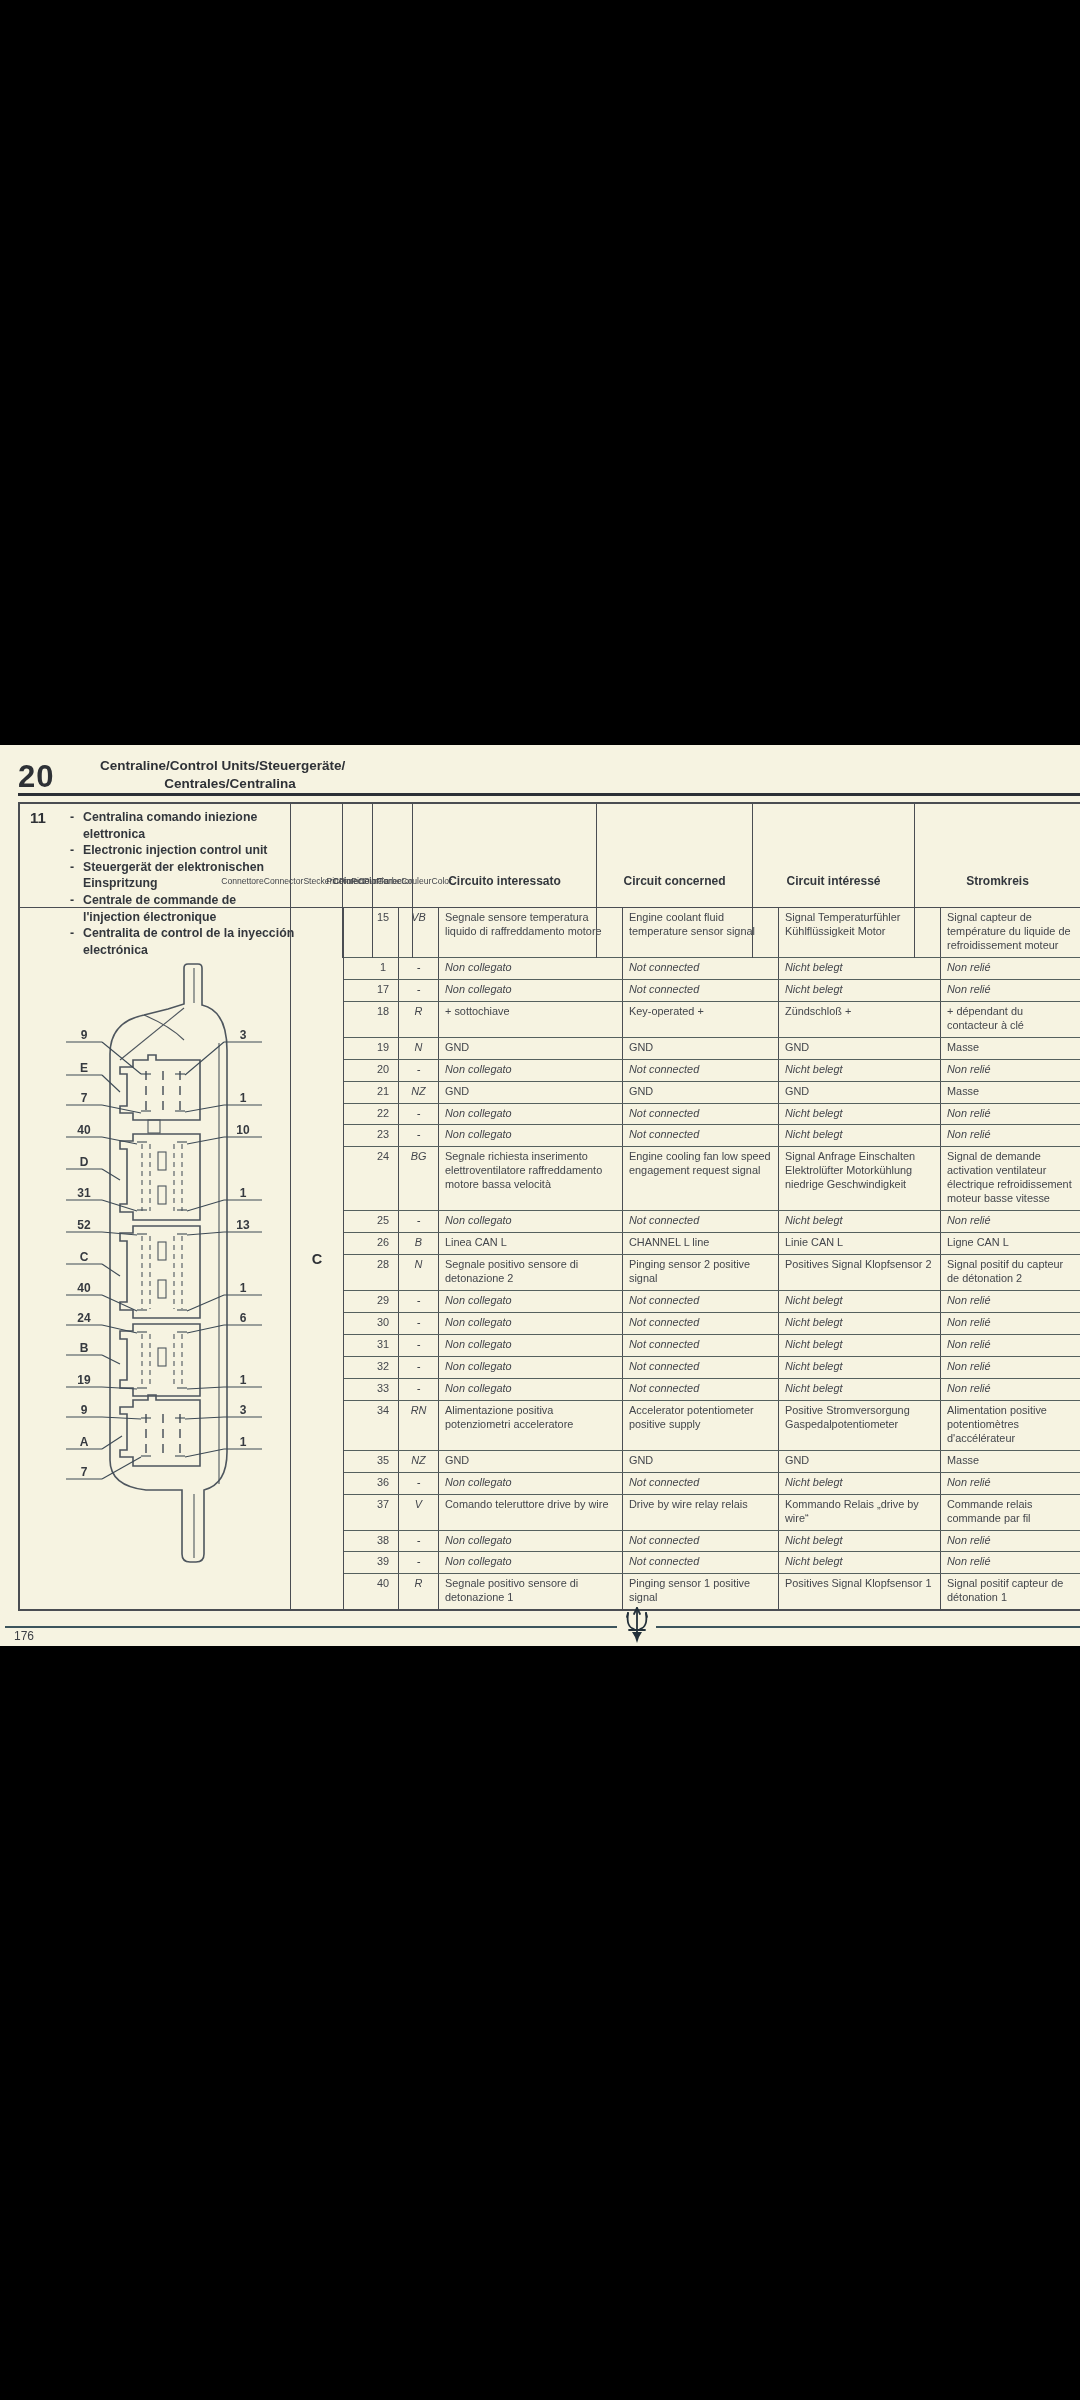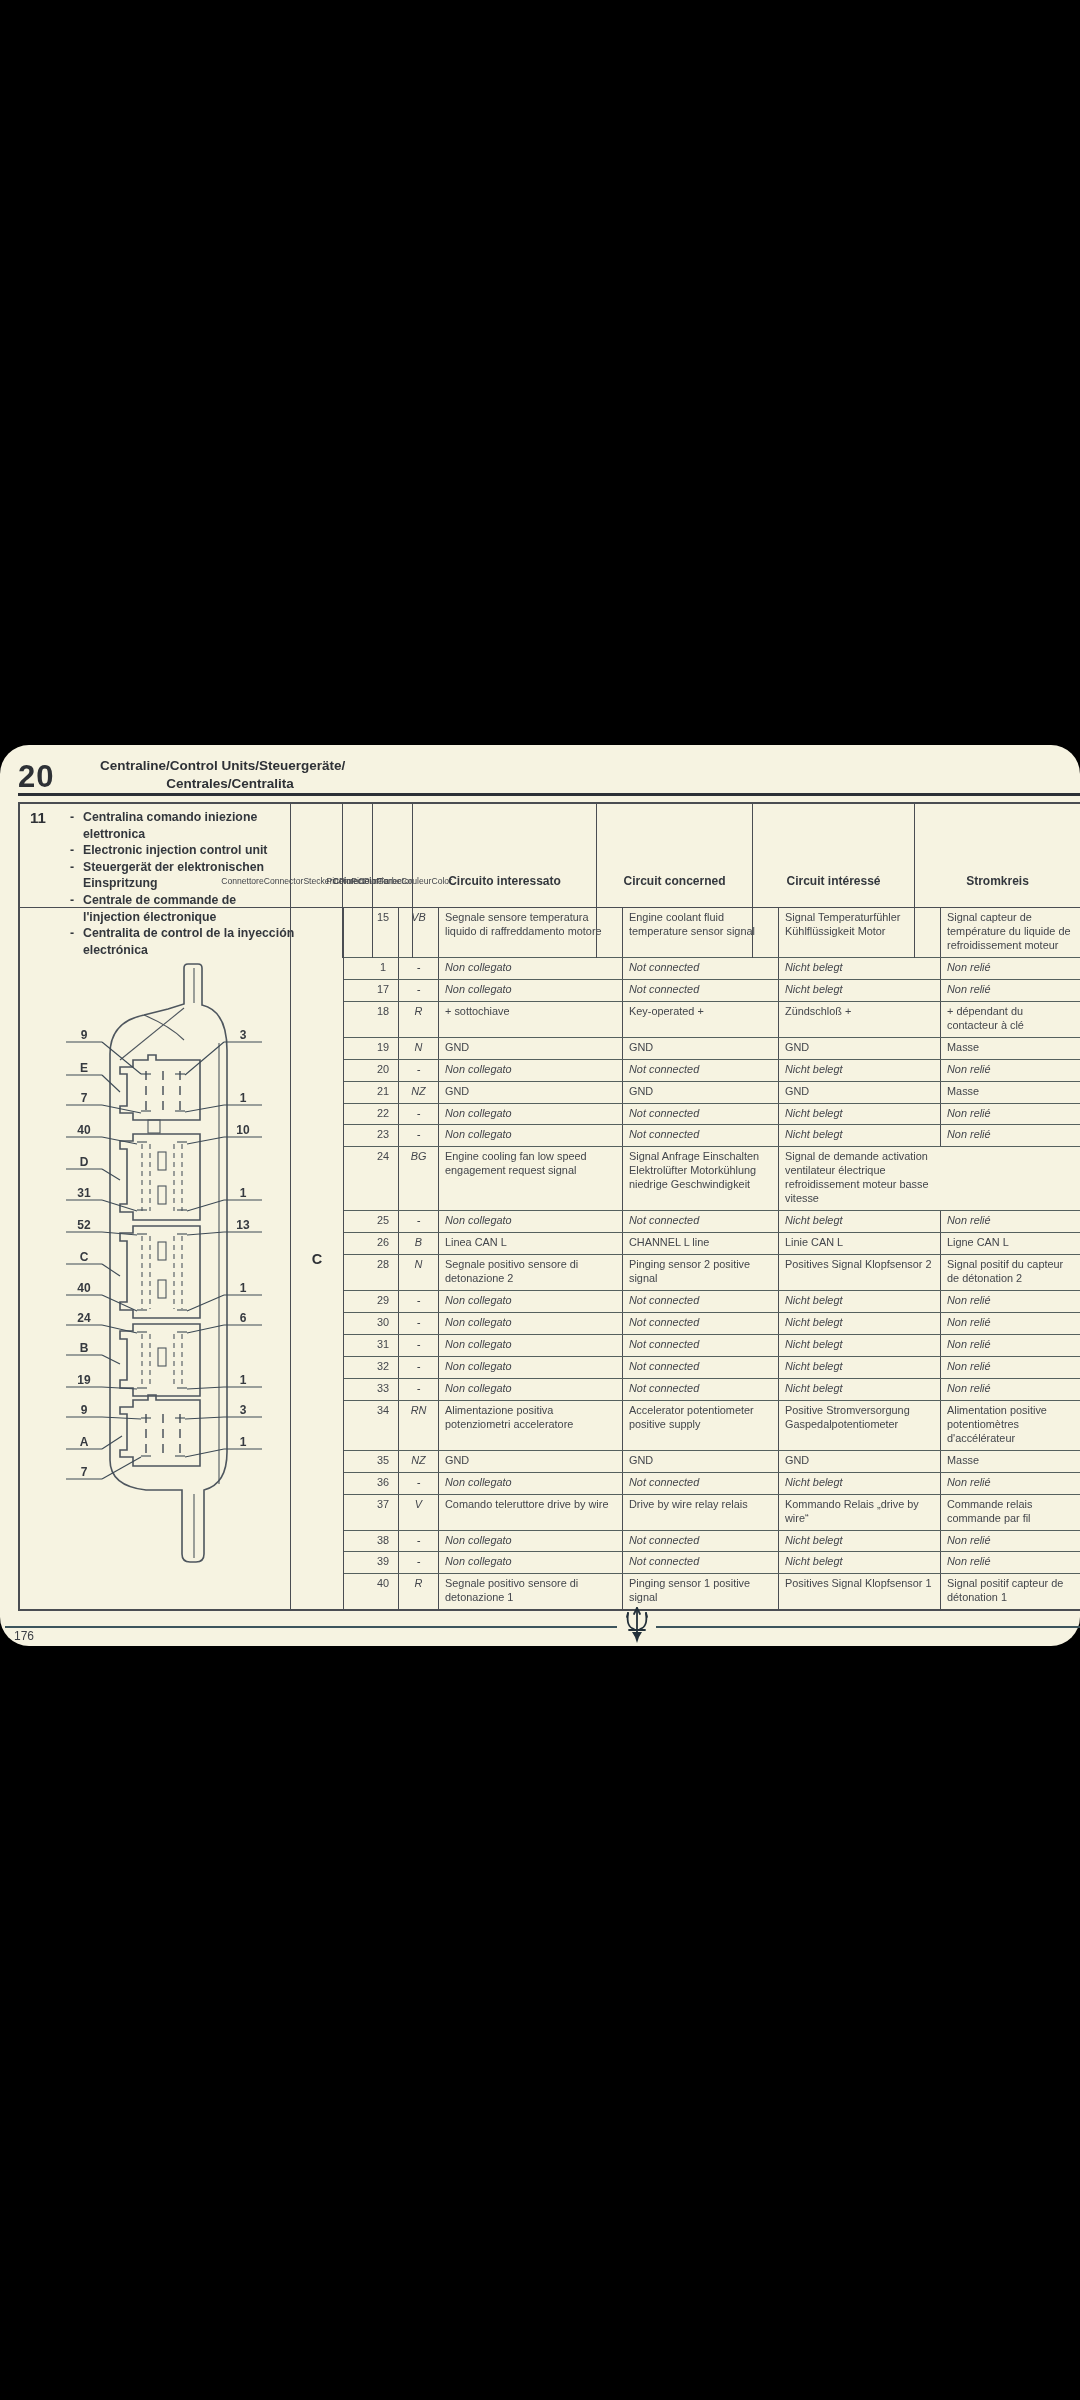--- a/index.html
+++ b/index.html
@@ -1,18 +1,18 @@
 <!DOCTYPE html>
 <html><head>
 <meta charset="utf-8">
 <style>
   html,body{margin:0;padding:0;background:#000;}
   .screen{position:relative;width:1080px;height:2400px;background:#000;overflow:hidden;
           font-family:"Liberation Sans","DejaVu Sans",sans-serif;}
-  .page{position:absolute;left:0;top:745px;width:1080px;height:901px;background:#f6f3e1;color:#43464c;border-radius:29px;}
+  .page{position:absolute;left:0;top:745px;width:1080px;height:901px;background:#f6f3e1;color:#43464c;}
 
   
   .chapter{position:absolute;left:18px;top:10px;}
   .chapter-num{position:absolute;left:0;top:4px;font-size:31px;font-weight:700;color:#2e3136;letter-spacing:1px;}
   .chapter-title{position:absolute;left:82px;top:2px;width:330px;font-size:13.5px;font-weight:700;color:#2e3136;line-height:1.32;}
   .chapter-title .t2{text-align:center;width:260px;}
   .header-rule{position:absolute;left:18px;top:48px;width:1062px;height:3px;background:#2c3036;}
 
   
   .tbl{position:absolute;left:18px;top:57px;width:1060px;border:2px solid #4a4d52;background:#f6f3e1;}
@@ -60,21 +60,21 @@
 </head>
 <body>
 
 <div class="screen">
   <div class="page">
 
     <div class="chapter">
       <div class="chapter-num">20</div>
       <div class="chapter-title">
         <div class="t1">Centraline/Control Units/Steuergeräte/</div>
-        <div class="t2">Centrales/Centralita</div>
+        <div class="t2">Centrales/Centralina</div>
       </div>
     </div>
     <div class="header-rule"></div>
 
     <div class="tbl">
       <div class="tbl-header">
         <div class="desc-cell">
           <span class="item-num">11</span>
           <ul class="desc-list">
             <li>
@@ -362,20 +362,21 @@
               <div class="c-pin">23</div>
               <div class="c-col">-</div>
               <div class="c-it">Non collegato</div>
               <div class="c-en">Not connected</div>
               <div class="c-de">Nicht belegt</div>
               <div class="c-fr">Non relié</div>
             </div>
           <div class="row h3">
               <div class="c-pin">24</div>
               <div class="c-col">BG</div>
+              <div class="c-it">Segnale richiesta inserimento elettroventilatore raffreddamento motore bassa velocità</div>
               <div class="c-en">Engine cooling fan low speed engagement request signal</div>
               <div class="c-de">Signal Anfrage Einschalten Elektrolüfter Motorkühlung niedrige Geschwindigkeit</div>
               <div class="c-fr">Signal de demande activation ventilateur électrique refroidissement moteur basse vitesse</div>
             </div>
           <div class="row nc">
               <div class="c-pin">25</div>
               <div class="c-col">-</div>
               <div class="c-it">Non collegato</div>
               <div class="c-en">Not connected</div>
               <div class="c-de">Nicht belegt</div>

